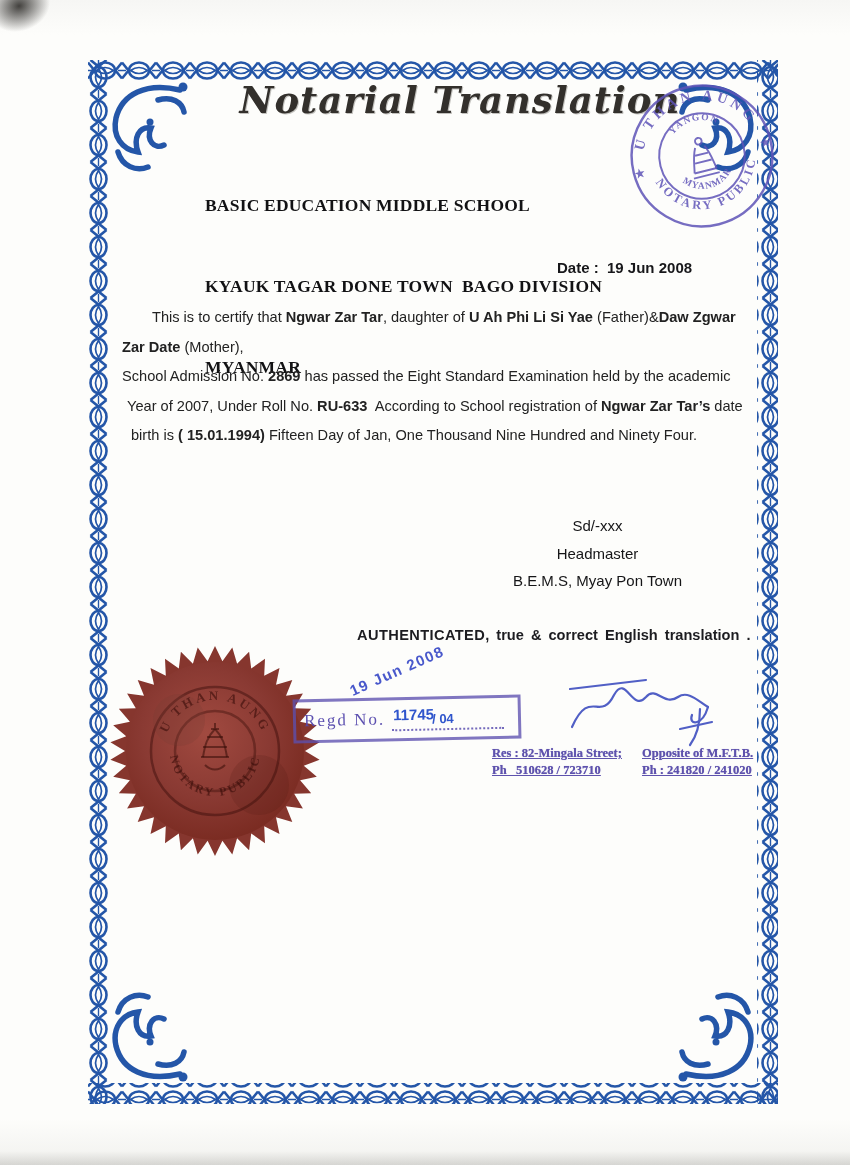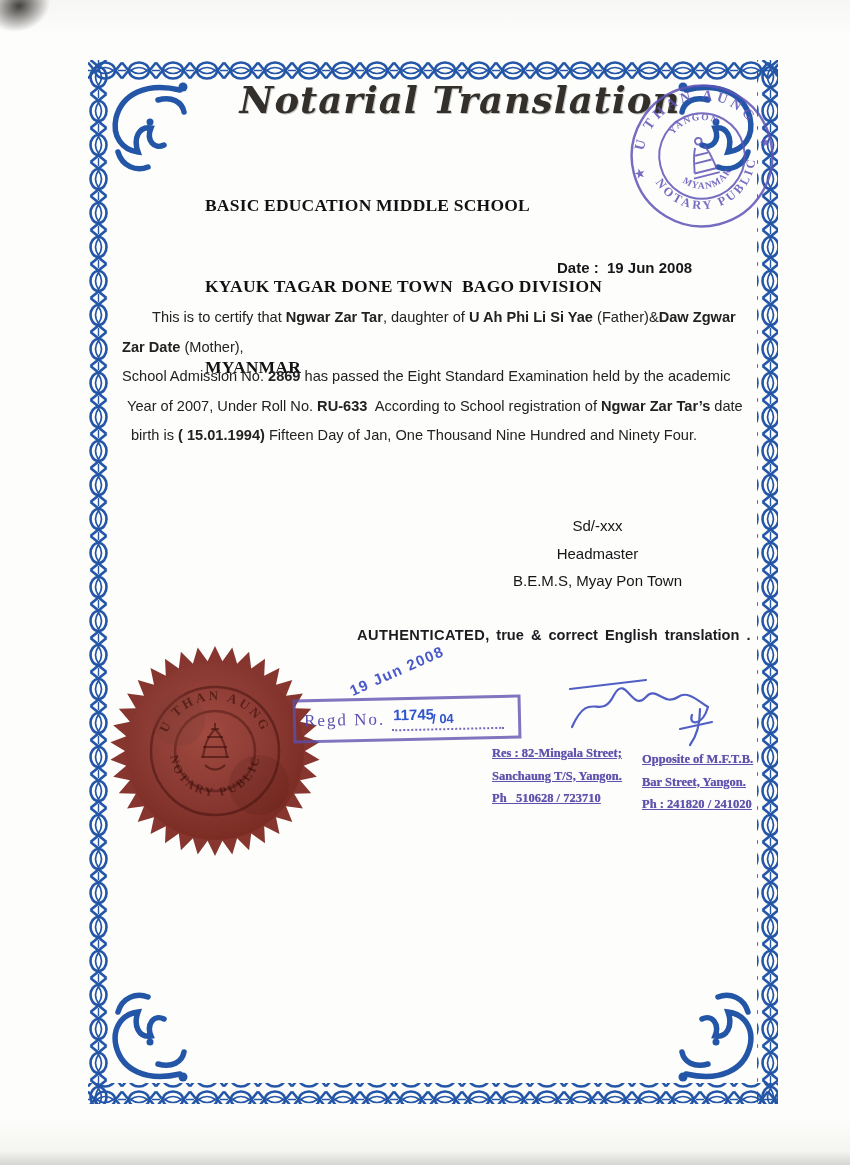--- a/index.html
+++ b/index.html
@@ -50,21 +50,21 @@
   .signature{position:absolute;left:548px;top:665px;}
   .notary{position:absolute;left:492px;top:741px;width:296px;color:#5e52ad;
     font-family:"Liberation Serif",serif;font-weight:bold;text-shadow:0 0 .7px rgba(94,82,173,.8);}
   .notary-name-row{text-align:center;white-space:nowrap;}
   .notary-name{font-size:19px;letter-spacing:3px;}
   .notary-degree{font-size:12px;letter-spacing:.5px;}
   .notary-title{text-align:center;font-size:14.5px;margin-top:2px;white-space:nowrap;}
   .notary-rows{margin-top:4px;font-size:12.5px;line-height:16.5px;text-decoration:underline;}
   .notary-row{display:flex;}
   .notary-row .l{width:150px;white-space:pre-wrap;}
-  .notary-row .r{flex:1;white-space:pre-wrap;margin-top:6px;}
+  .notary-row .r{flex:1;white-space:pre-wrap;}
   .edge-bottom{position:absolute;left:0;bottom:0;width:100%;height:14px;
     background:linear-gradient(0deg,rgba(90,88,84,.18),rgba(90,88,84,0));}
 </style>
 </head>
 <body>
 
 <div class="scan">
 
   <div class="smudge-tl"></div>
 
@@ -218,24 +218,20 @@
     </svg>
   </div>
 
   <div class="notary">
     <div class="notary-rows">
       <div class="notary-row">
         <span class="l">Res : 82-Mingala Street;</span>
         <span class="r">Opposite of M.F.T.B.</span>
       </div>
       <div class="notary-row">
-        <span class="l">Sanchaung T/S, Yangon.</span>
-        <span class="r">Bar Street, Yangon.</span>
-      </div>
-      <div class="notary-row">
         <span class="l">Ph   510628 / 723710</span>
         <span class="r">Ph : 241820 / 241020</span>
       </div>
     </div>
   </div>
 
   <div class="edge-bottom"></div>
 </div>
 
 </body></html>

